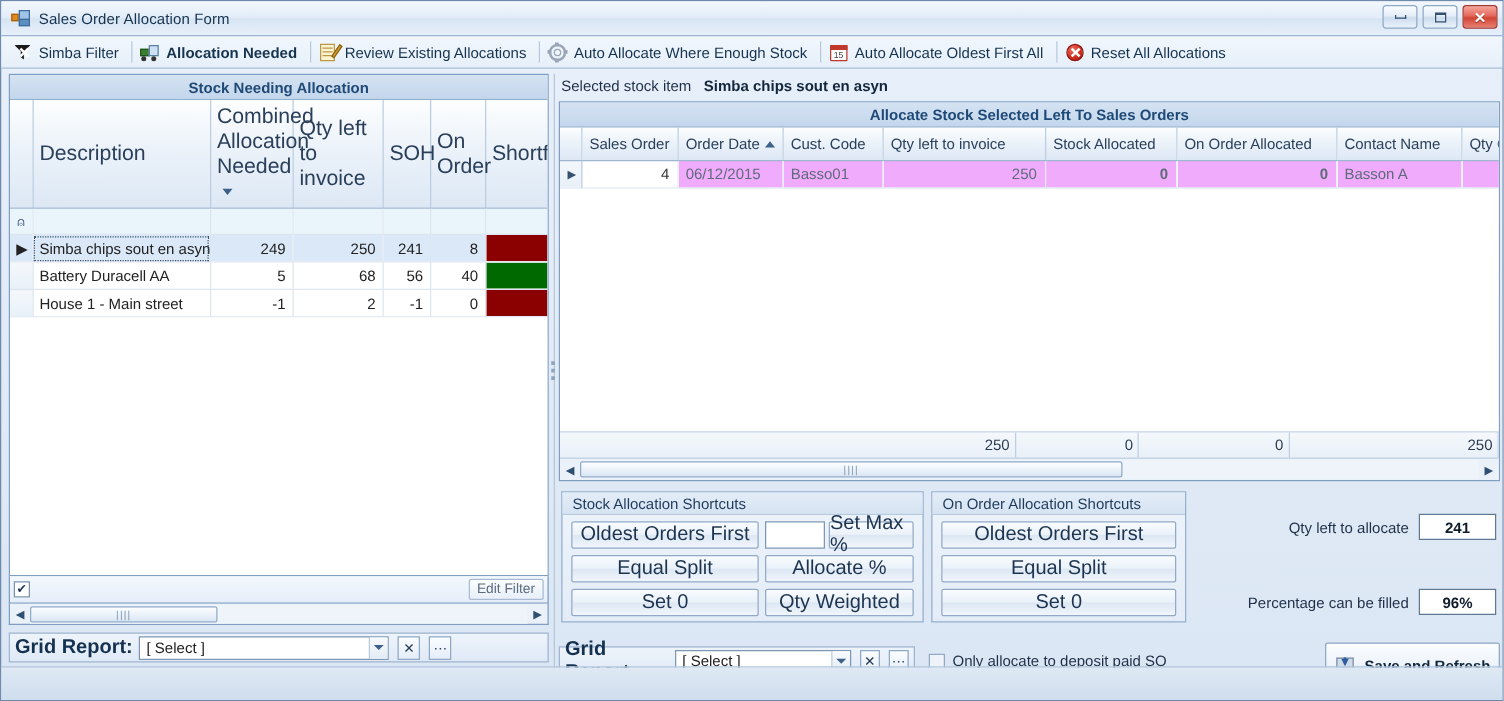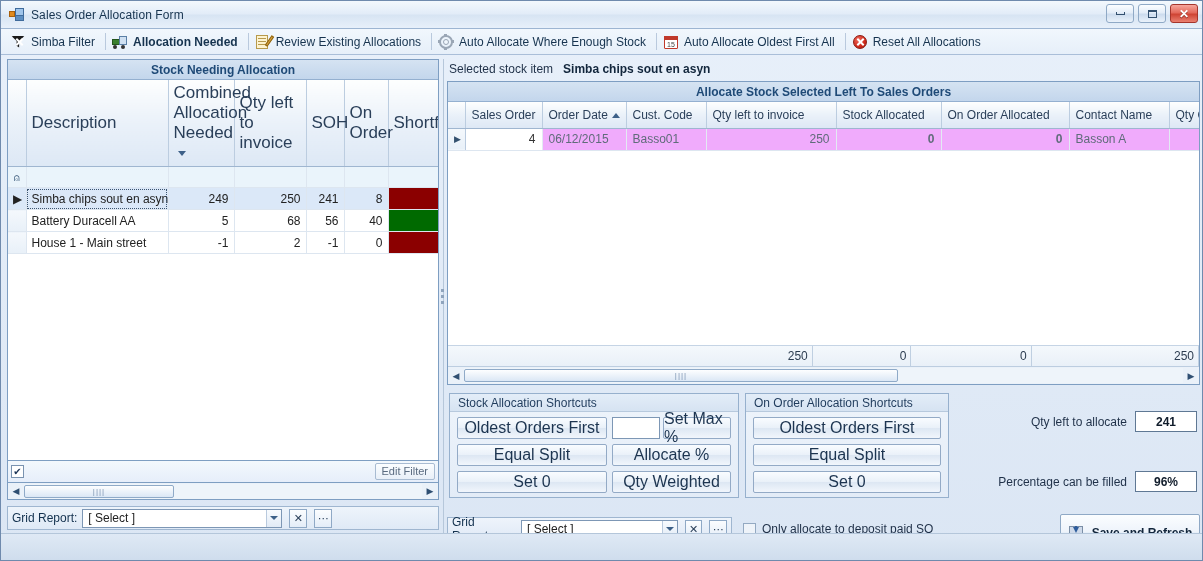--- a/index.html
+++ b/index.html
@@ -195,21 +195,21 @@
     color:#7a93b0; font-size:8px; letter-spacing:1px;
   }
 
   
   .report-bar {
     height:24px; display:flex; align-items:center; gap:5px;
     border:1px solid #9fb6d0;
     background:linear-gradient(180deg,#eef4fb,#dfe9f6);
     padding:0 4px;
   }
-  .report-label { font-weight:normal; font-size:12px; color:#14324f; }
+  .report-label { font-weight:bold; font-size:16px; color:#14324f; }
   .combo {
     height:19px; display:flex; align-items:center;
     border:1px solid #7d97b5; background:#fff;
   }
   .combo .val { flex:1; padding:0 5px; font-size:12px; color:#222; line-height:17px; }
   .combo .arrow-btn {
     width:15px; height:17px; border-left:1px solid #b9cade;
     background:linear-gradient(180deg,#f8fbfe,#e2ebf6);
     display:flex; align-items:center; justify-content:center;
   }

